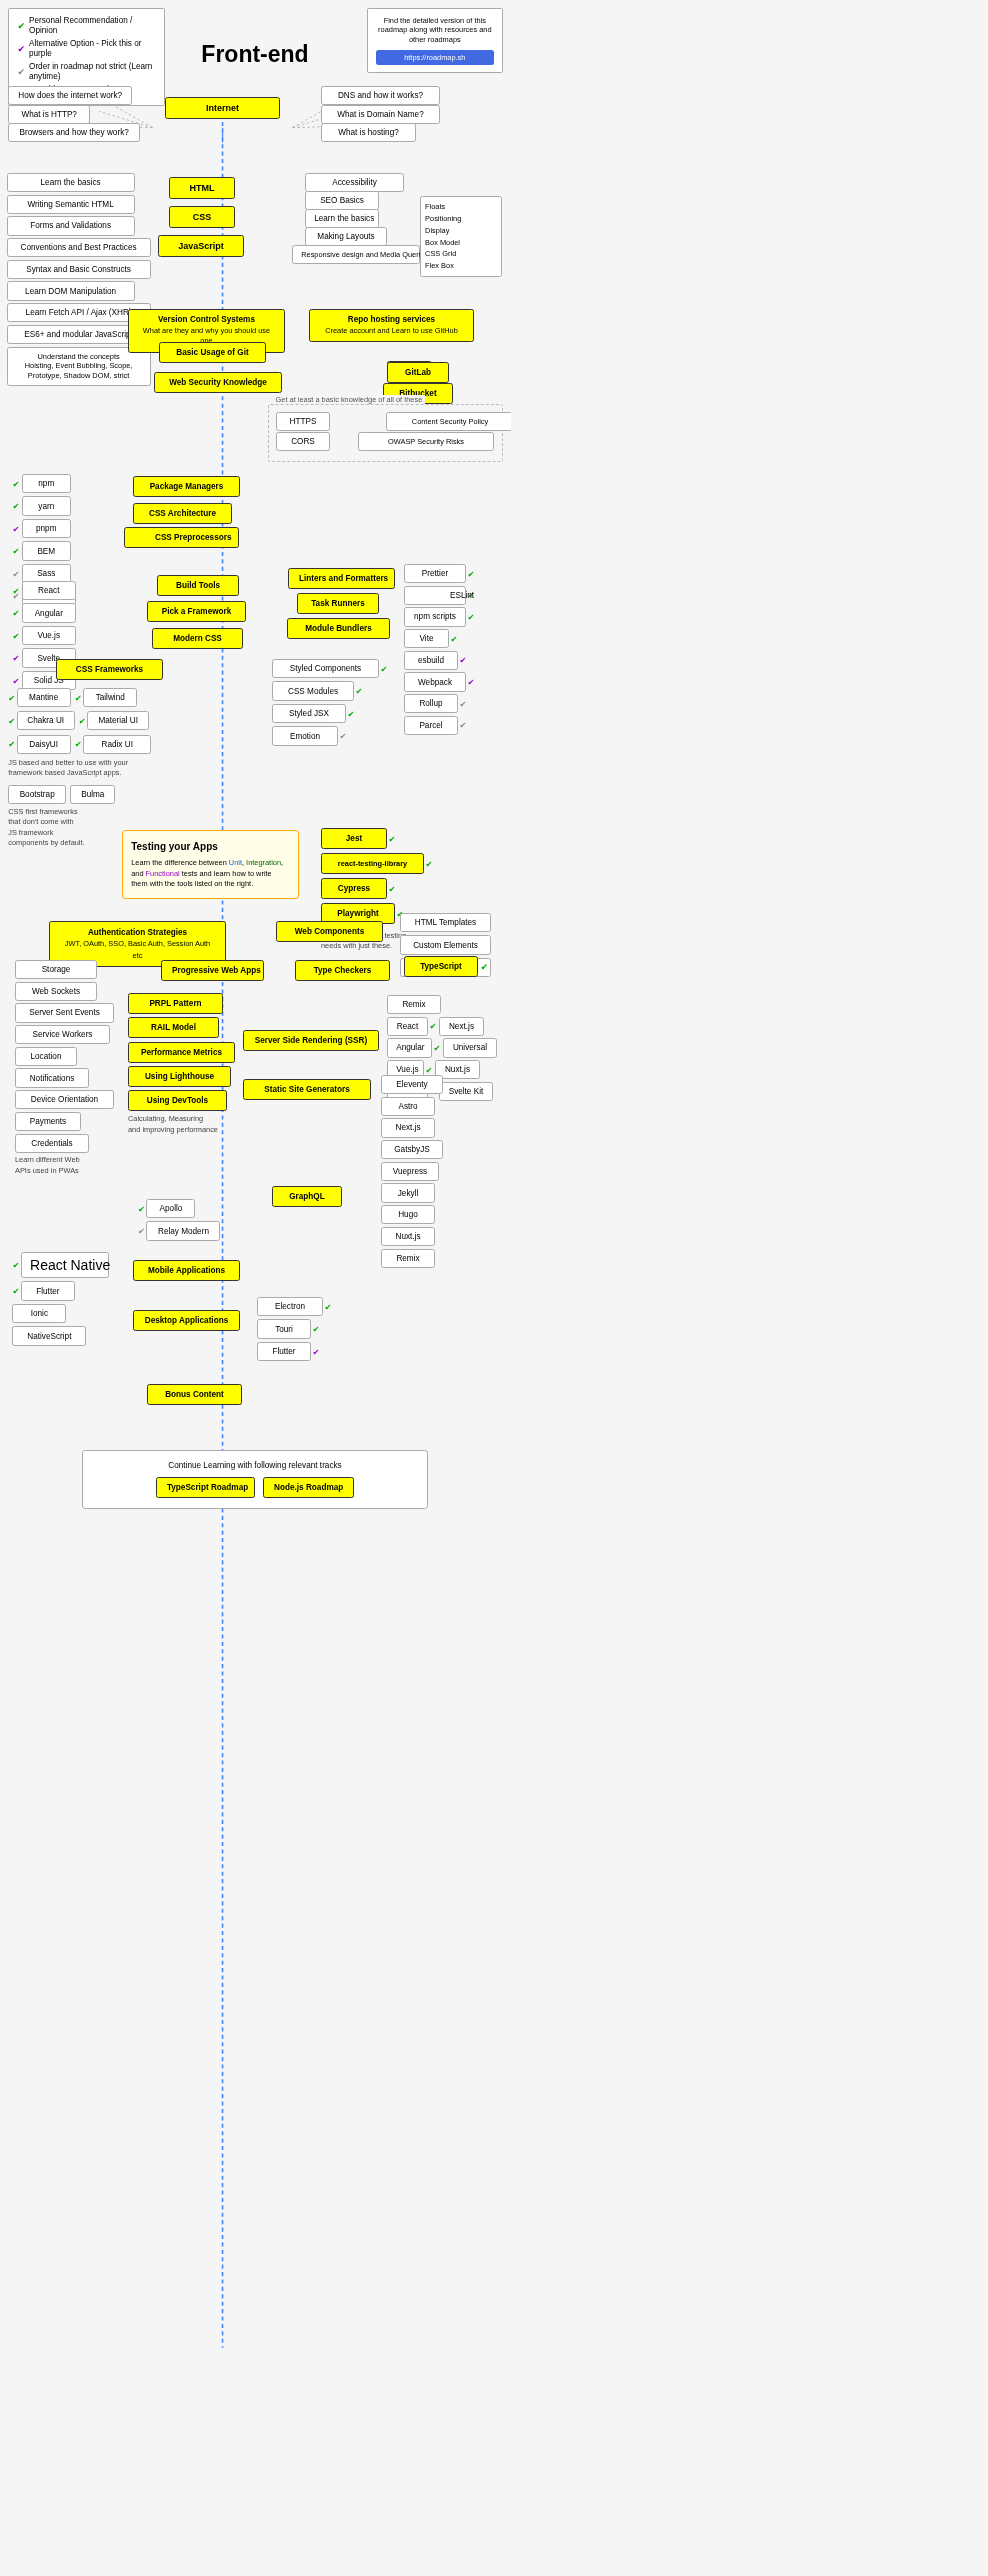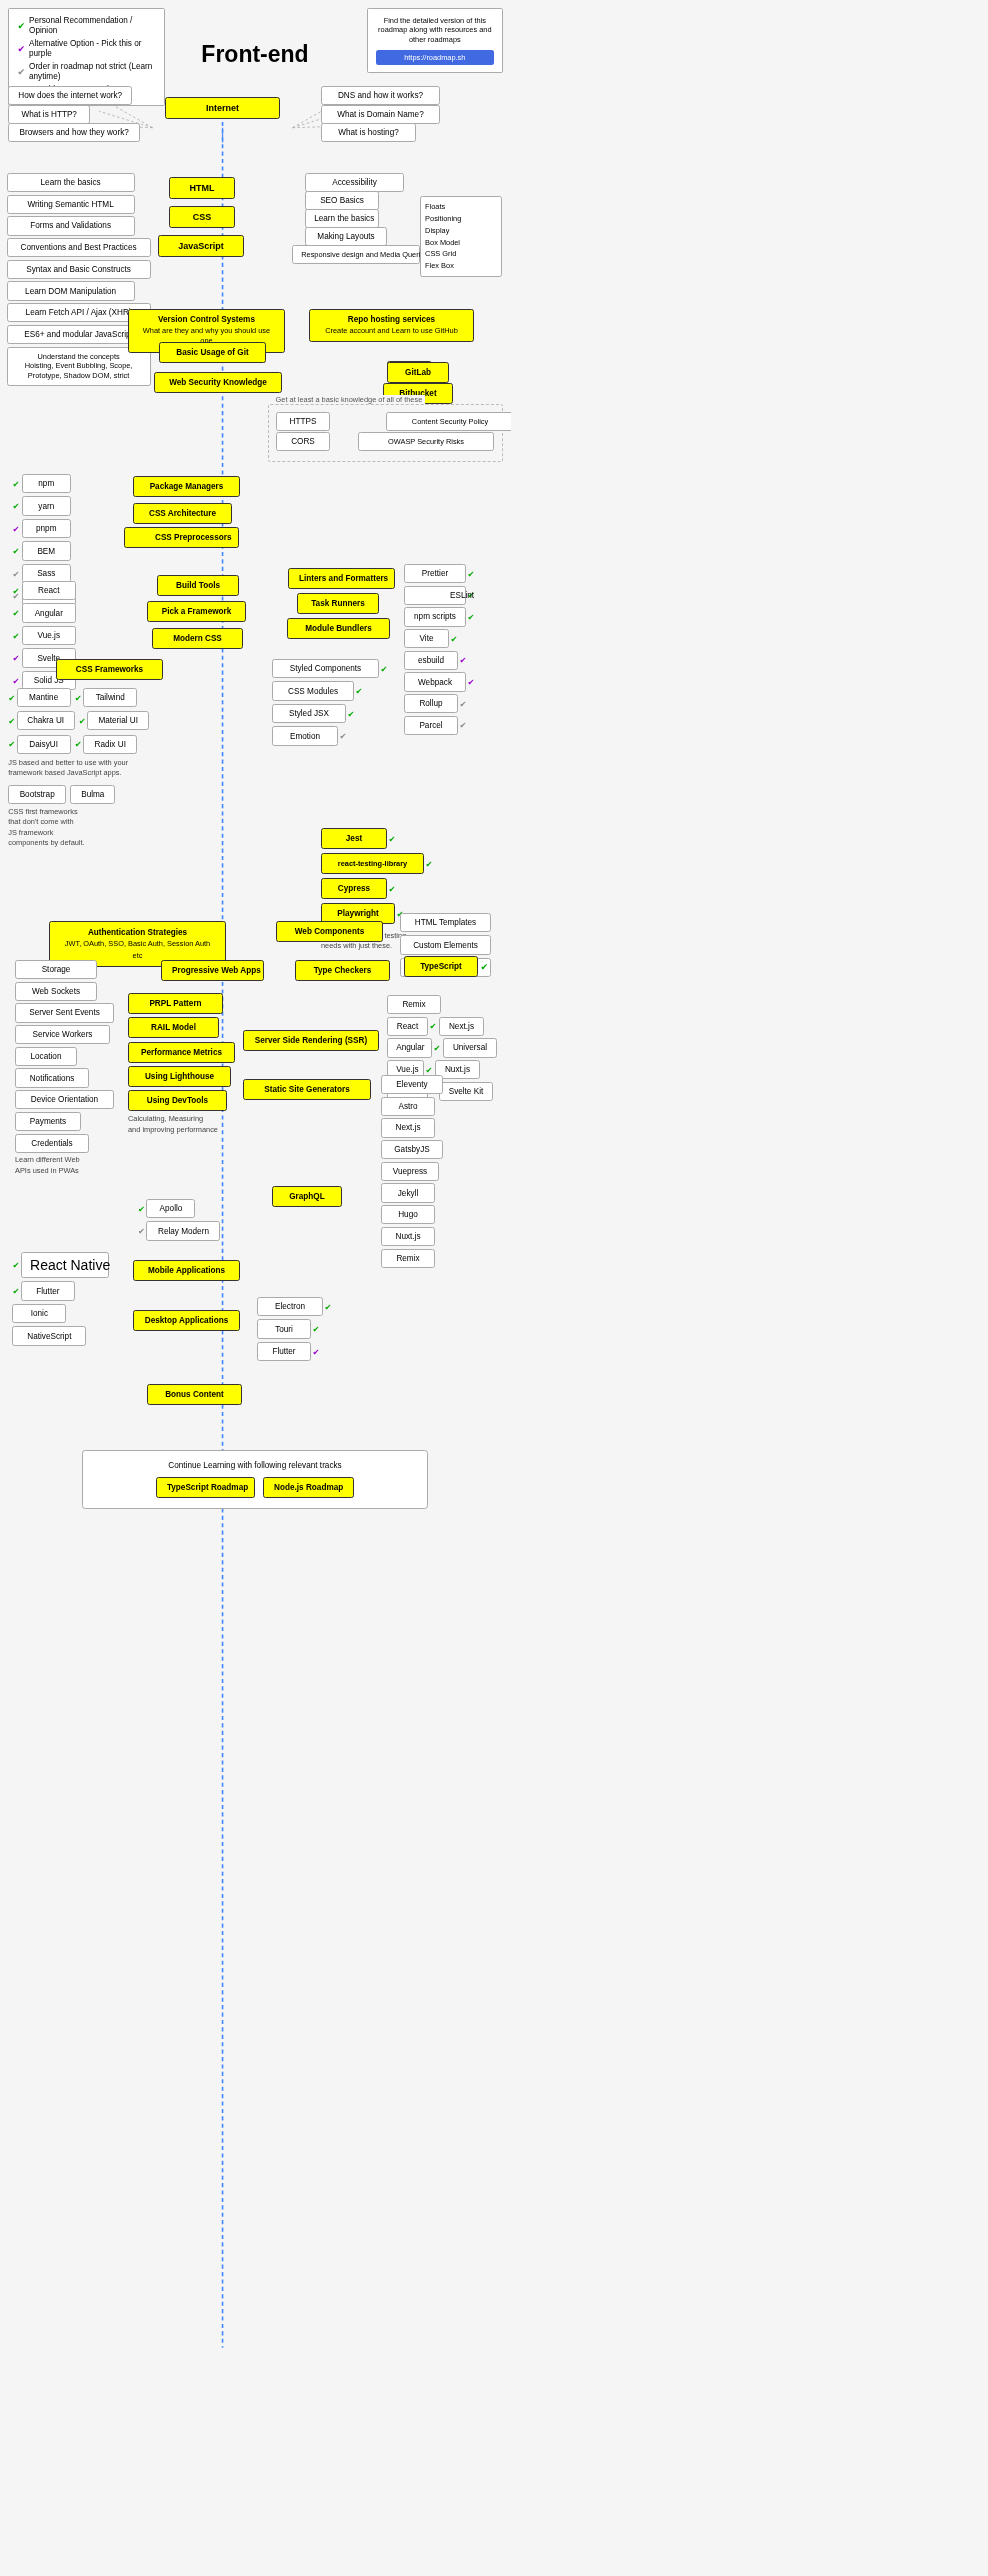--- a/index.html
+++ b/index.html
@@ -408,35 +408,41 @@
         <div class="node-white" style="position:relative; left:0; top:0; width:62px; font-size:8.2px;">Material UI</div>
       </div>
     </div>
     <div style="display:flex; gap:4.1px; margin-bottom:4.1px;">
       <div style="display:flex; align-items:center; gap:1.6px;">
         <span class="check-green" style="font-size:8.2px;">✔</span>
         <div class="node-white" style="position:relative; left:0; top:0; width:54px; font-size:8.2px;">DaisyUI</div>
       </div>
       <div style="display:flex; align-items:center; gap:1.6px;">
         <span class="check-green" style="font-size:8.2px;">✔</span>
-        <div class="node-white" style="position:relative; left:0; top:0; width:54px; font-size:8.2px;">Radix UI</div>
+        <div class="node-white" style="position:relative; left:0; top:0; width:68px; font-size:8.2px;">Radix UI</div>
       </div>
     </div>
     <div class="small-text" style="position:relative; top:0; left:0; width:152px; font-size:7.4px; line-height:1.4;">
       JS based and better to use with your<br>framework based JavaScript apps.
     </div>
     <div style="display:flex; gap:4.1px; margin-top:6.6px;">
       <div class="node-white" style="position:relative; left:0; top:0; width:58px; font-size:8.2px;">Bootstrap</div>
       <div class="node-white" style="position:relative; left:0; top:0; width:45px; font-size:8.2px;">Bulma</div>
     </div>
     <div class="small-text" style="position:relative; top:2.5px; left:0; width:152px; font-size:7.4px; line-height:1.4;">
       CSS first frameworks<br>that don't come with<br>JS framework<br>components by default.
     </div>
   </div>
 
+  <div class="testing-box" style="left:122px; top:830px; width:177px; font-size:8.2px; line-height:1.5;">
+    <div style="font-size:10px; font-weight:bold; margin-bottom:4.1px;">Testing your Apps</div>
+    <div style="font-size:7.4px; line-height:1.4;">
+      Learn the difference between <span class="hl-blue">Unit</span>, <span class="hl-green">Integration</span>, and <span class="hl-purple">Functional</span> tests and learn how to write them with the tools listed on the right.
+    </div>
+  </div>
 
   <div style="position:absolute; left:321px; top:828px;">
     <div style="display:flex; align-items:center; gap:1.6px; margin-bottom:4.1px;">
       <div class="node-yellow" style="position:relative; left:0; top:0; width:66px; font-size:8.2px;">Jest</div>
       <span class="check-green" style="font-size:8.2px;">✔</span>
     </div>
     <div style="display:flex; align-items:center; gap:1.6px; margin-bottom:4.1px;">
       <div class="node-yellow" style="position:relative; left:0; top:0; width:103px; font-size:7.4px;">react-testing-library</div>
       <span class="check-green" style="font-size:8.2px;">✔</span>
     </div>

